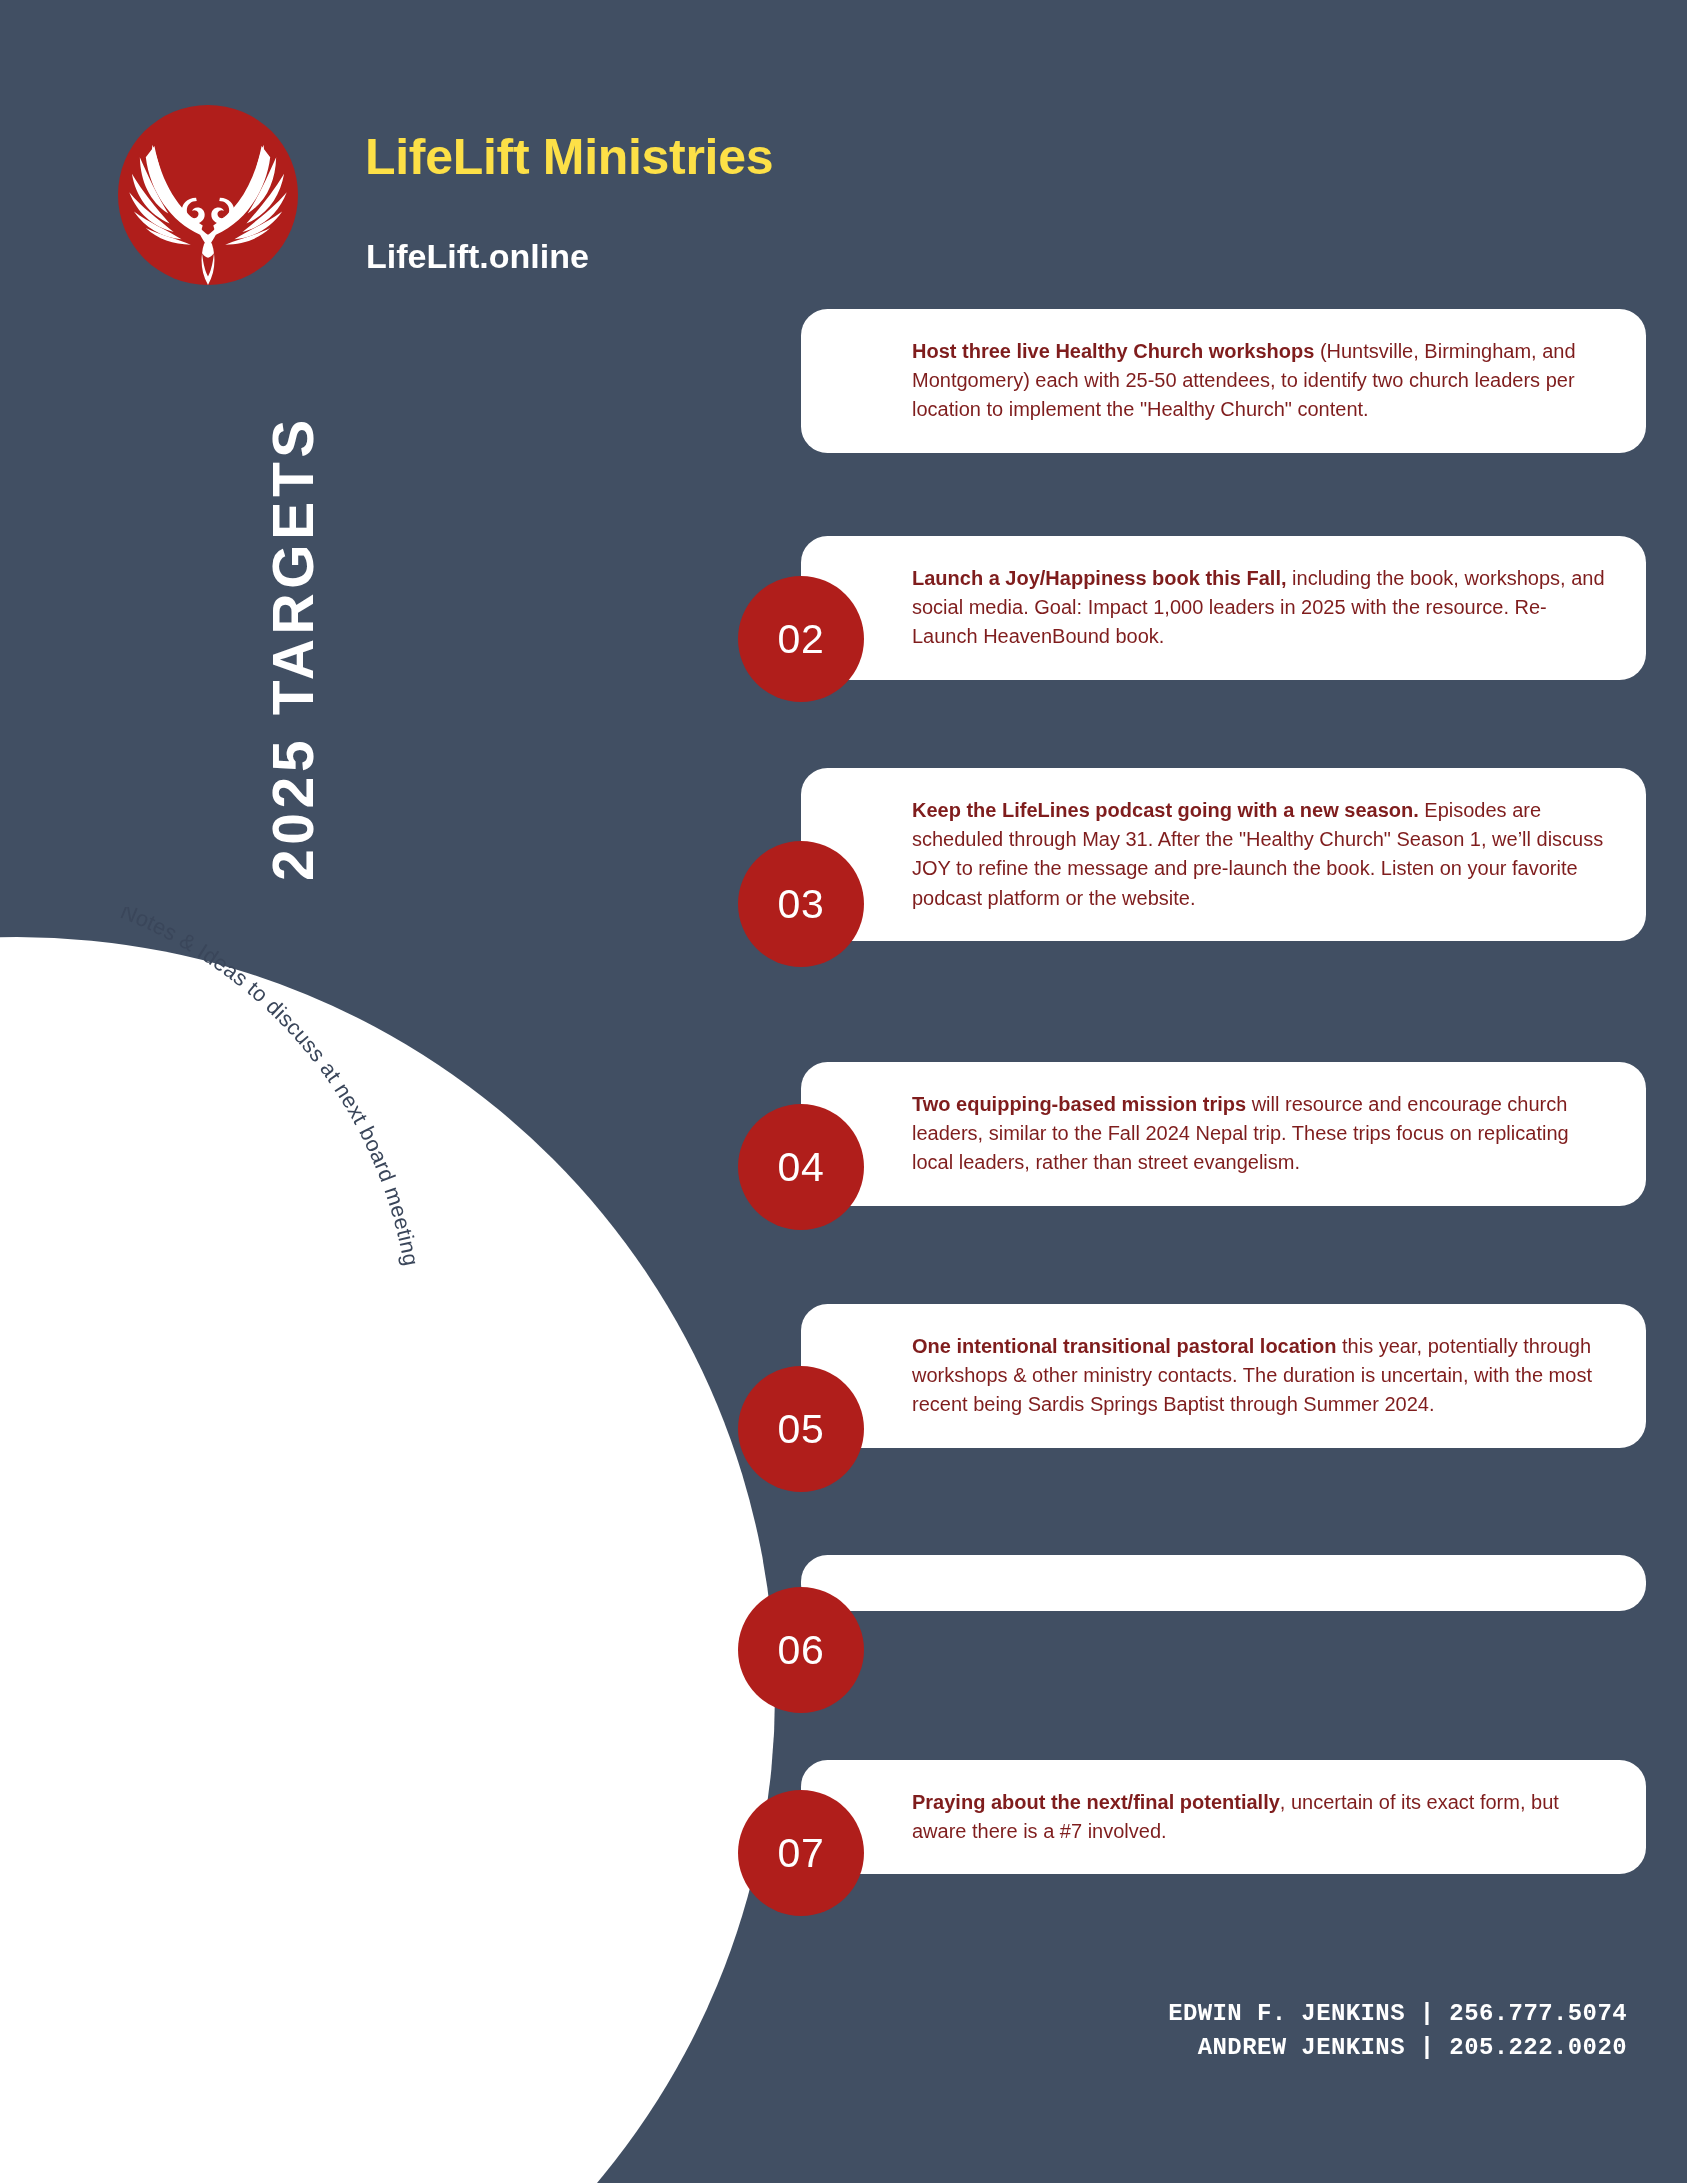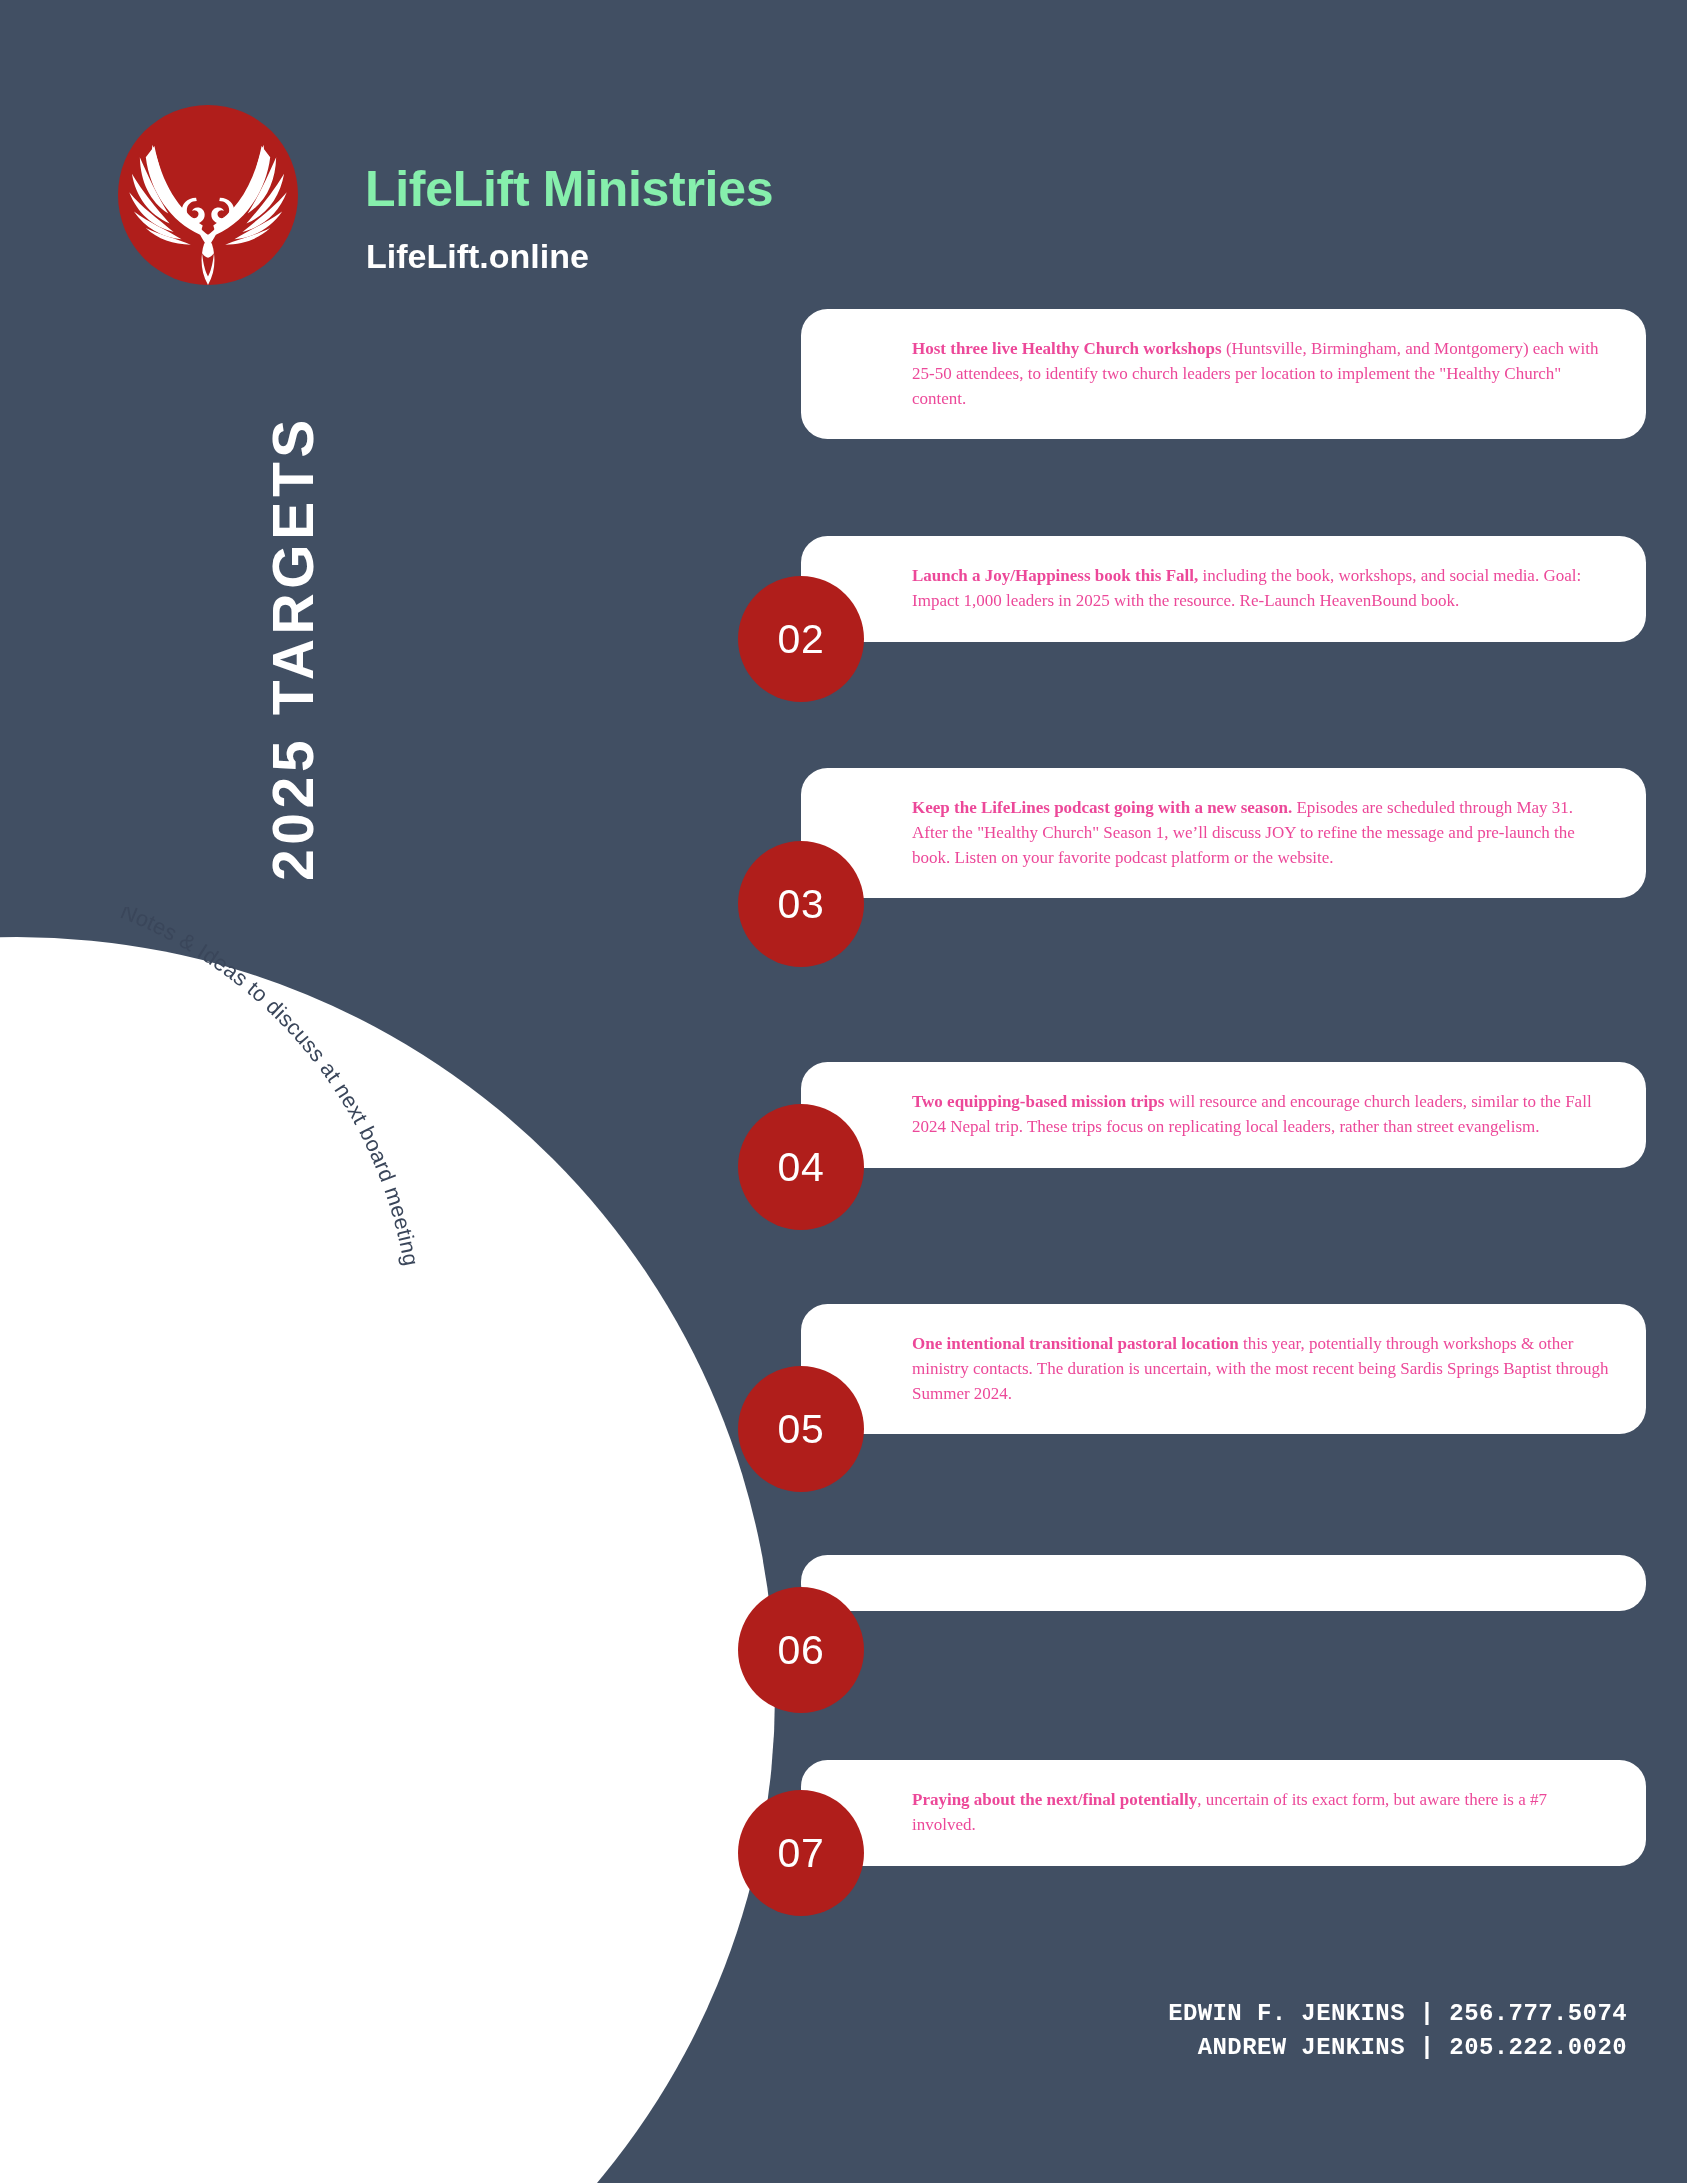--- a/index.html
+++ b/index.html
@@ -48,24 +48,24 @@
     background: #B01E1B;
     position: relative;
     overflow: hidden;
   }
   .logo-bird { position: absolute; left: 0; top: 0; }
 
   
   .brand-title {
     position: absolute;
     left: 365px;
-    top: 160px;
+    top: 128px;
     font-size: 50px;
     font-weight: bold;
-    color: #86efac;
+    color: #fde047;
     letter-spacing: -0.3px;
     white-space: nowrap;
     z-index: 5;
   }
   .brand-sub {
     position: absolute;
     left: 366px;
     top: 237px;
     font-size: 34px;
     font-weight: bold;
@@ -116,24 +116,24 @@
   .card {
     position: relative;
     width: 845px;
     background: #FFFFFF;
     border-radius: 26.5px;
     padding: 28px 37px 28px 111px;
     z-index: 2;
   }
 
   .card-text {
-    font-size: 17px;
+    font-size: 20px;
     line-height: 1.46;
-    color: #ec4899;
-    font-family: Liberation Serif, serif;
+    color: #7f1d1d;
+    font-family: Liberation Sans, sans-serif;
   }
   .card-text b { font-weight: bold; }
 
   .num-badge {
     position: absolute;
     width: 126px;
     height: 126px;
     border-radius: 50%;
     background: #B01E1B;
     color: #FFFFFF;

